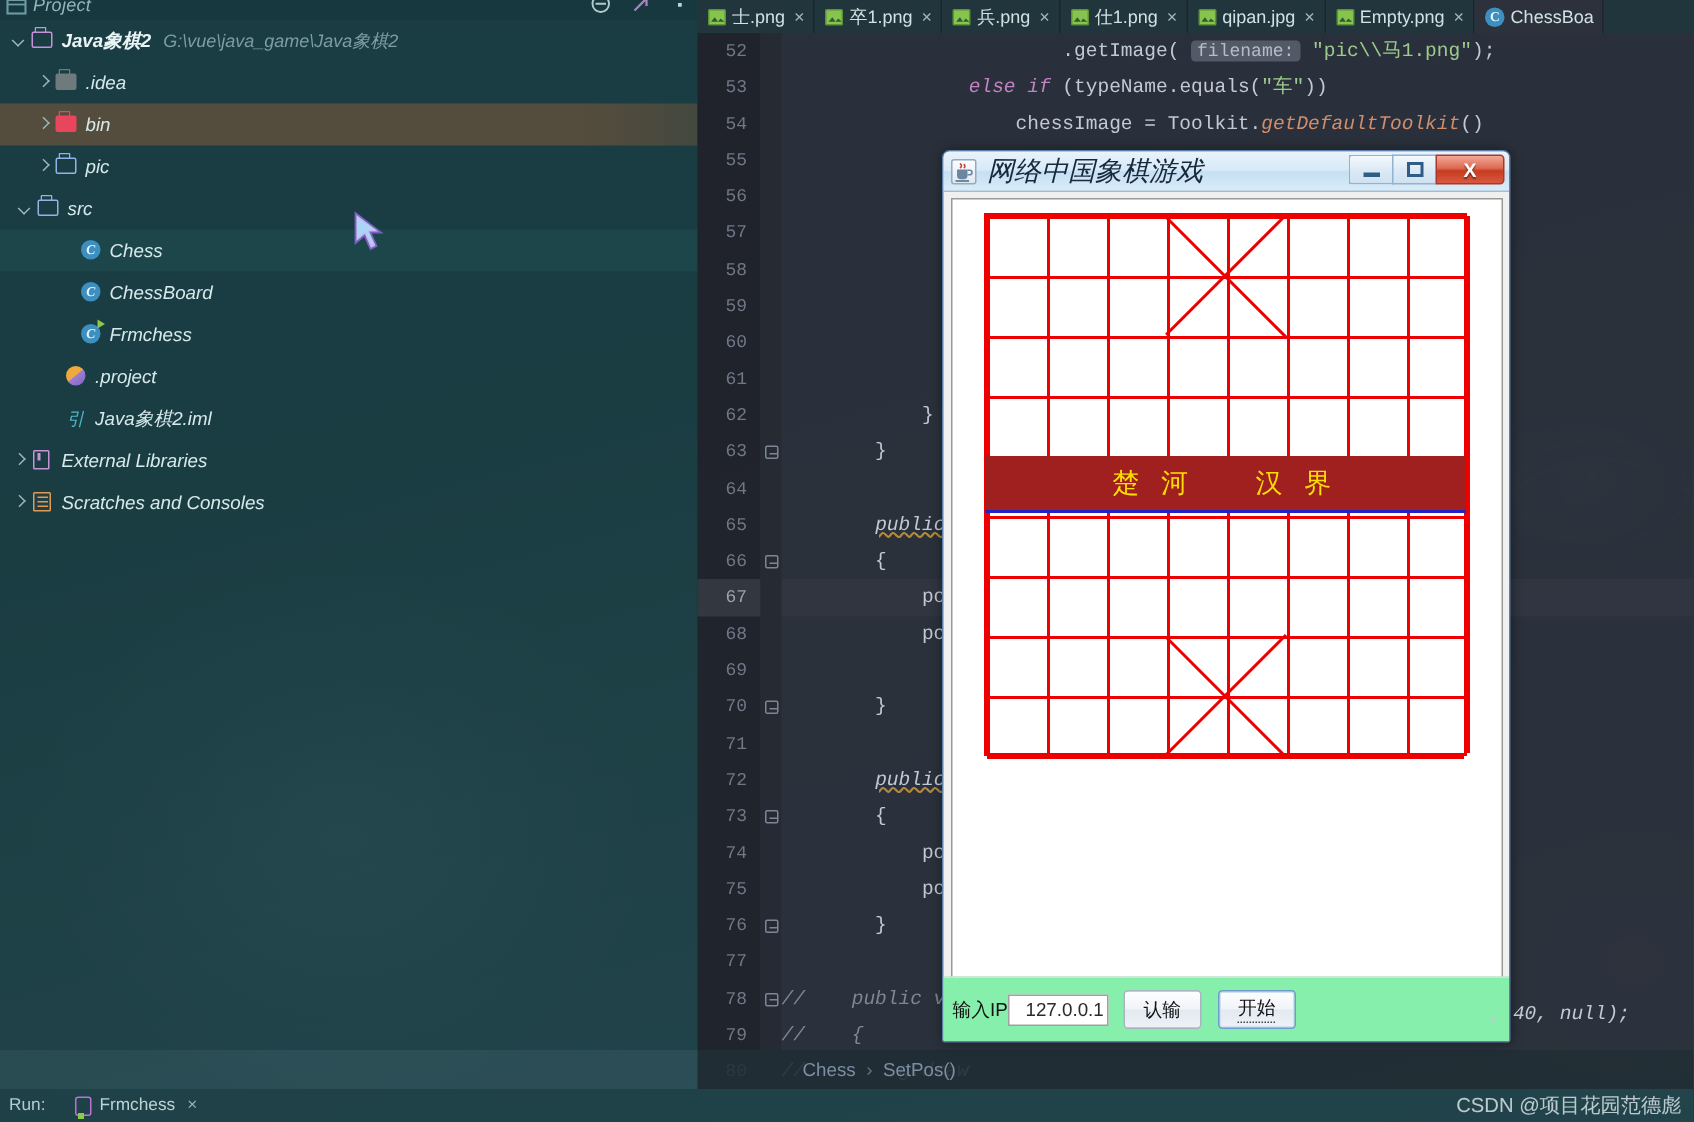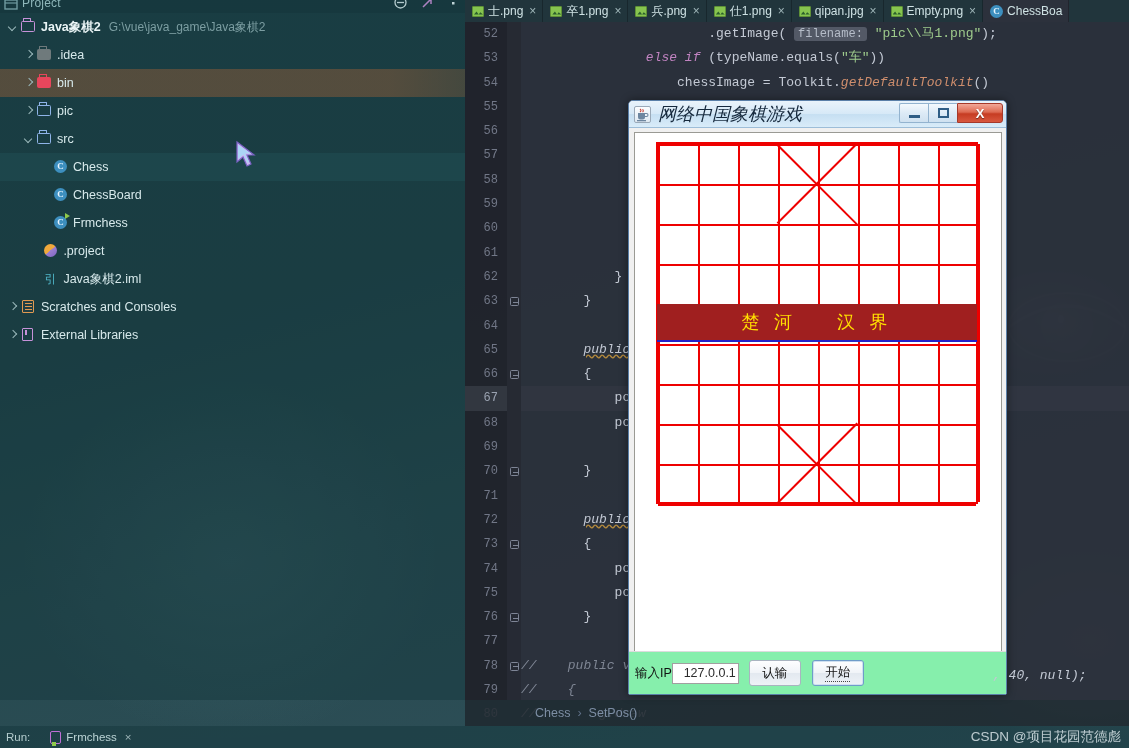--- a/index.html
+++ b/index.html
@@ -29,20 +29,21 @@
     width: 124px; height: 110px;
     opacity: .35;
   }
 
   
   .sidebar {
     position: absolute; left: 0; top: 0; width: 465px; height: 700px;
     background: rgba(23,59,64,0.55);
     font-size: 12.5px;
     color: #cfe4e6;
+    font-style: italic;
   }
   .sidebar-topbar {
     position: absolute; left: 0; top: 0; width: 465px; height: 13px;
     background: rgba(20,52,57,0.5);
     overflow: hidden;
   }
   .sb-title {
     position: absolute; left: 22px; top: -4px;
     font-size: 12px; color: #8fb7ba;
     letter-spacing: .2px;
@@ -345,21 +346,21 @@
           </span>
           <span class="lbl">bin</span>
         </div>
         <div class="node" style="padding-left: 22px;">
           <span class="arrow right"></span>
           <span class="ico">
             <span class="folder blue"></span>
           </span>
           <span class="lbl">pic</span>
         </div>
-        <div class="node" style="padding-left: 22px;">
+        <div class="node" style="padding-left: 10px;">
           <span class="arrow down"></span>
           <span class="ico">
             <span class="folder blue"></span>
           </span>
           <span class="lbl">src</span>
         </div>
         <div class="node sel-chess" style="padding-left: 38px;">
           <span class="arrow "></span>
           <span class="ico">
             <span class="cls-ico">C</span>
@@ -390,30 +391,30 @@
         <div class="node" style="padding-left: 28.4px;">
           <span class="arrow "></span>
           <span class="ico">
             <span class="iml-ico">引</span>
           </span>
           <span class="lbl">Java象棋2.iml</span>
         </div>
         <div class="node" style="padding-left: 6px;">
           <span class="arrow right"></span>
           <span class="ico">
-            <span class="scr-ico"></span>
-          </span>
-          <span class="lbl">Scratches and Consoles</span>
+            <span class="lib-ico"></span>
+          </span>
+          <span class="lbl">External Libraries</span>
         </div>
         <div class="node" style="padding-left: 6px;">
           <span class="arrow right"></span>
           <span class="ico">
-            <span class="lib-ico"></span>
-          </span>
-          <span class="lbl">External Libraries</span>
+            <span class="scr-ico"></span>
+          </span>
+          <span class="lbl">Scratches and Consoles</span>
         </div>
       </div>
 
     <svg class="cursor" viewBox="0 0 24 30">
       <path d="M3 2 L3 22 L9 17 L13 26 L17 24 L13 15 L20 15 Z" fill="#cbb8f0" stroke="#7a62c4" stroke-width="1.2"></path>
       <path d="M4 5 L4 19 L9.5 14.5 L13.5 23 L15 22 L11 13.5 L17 13.5 Z" fill="#a8d8f5" opacity=".9"></path>
     </svg>
   </div>
 
   <div class="editor">

